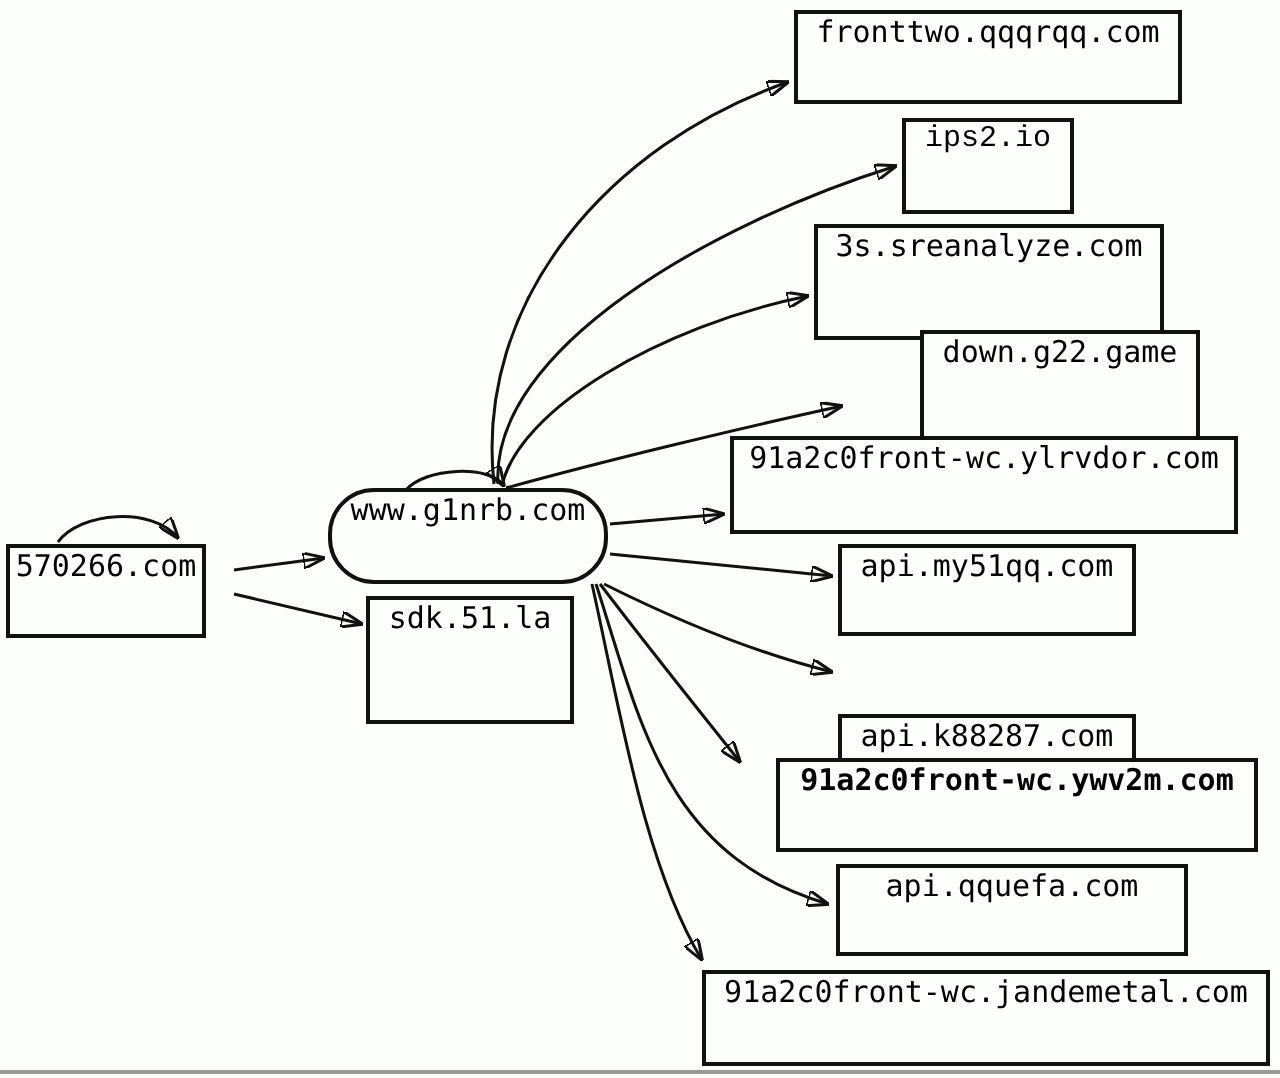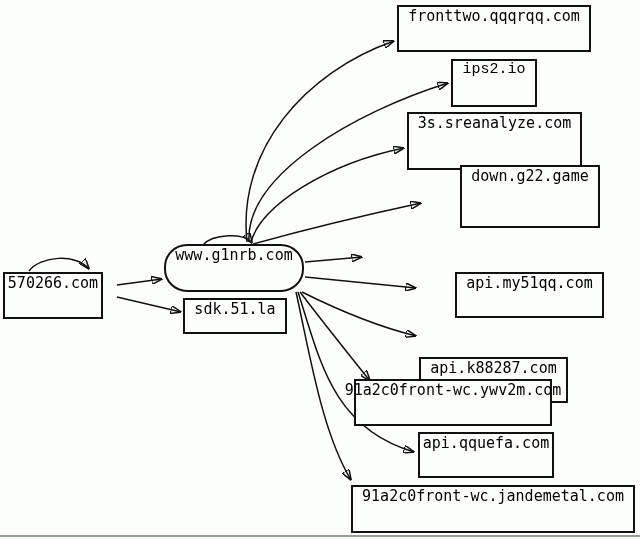--- a/index.html
+++ b/index.html
@@ -70,54 +70,57 @@
   </svg>
 
   <div class="node" style="left:3px; top:272px; width:100px; height:47px;">
     <span>570266.com</span>
   </div>
 
   <div class="node" style="left:164px; top:244px; width:140px; height:48px;border-radius:23px;">
     <span>www.g1nrb.com</span>
   </div>
 
-  <div class="node" style="left:183px; top:298px; width:104px; height:36px;">
+  <div class="node" style="left:183px; top:298px; width:104px; height:64px;">
     <span>sdk.51.la</span>
   </div>
 
   <div class="node" style="left:397px; top:5px; width:194px; height:47px;">
     <span>fronttwo.qqqrqq.com</span>
   </div>
 
   <div class="node" style="left:451px; top:59px; width:86px; height:48px;font-family:Liberation Mono, monospace;">
     <span>ips2.io</span>
   </div>
 
   <div class="node" style="left:407px; top:112px; width:175px; height:58px;">
     <span>3s.sreanalyze.com</span>
   </div>
 
   <div class="node" style="left:416px; top:165px; width:140px; height:63px;margin-left:44px;">
     <span>down.g22.game</span>
   </div>
 
+  <div class="node" style="left:365px; top:218px; width:254px; height:49px;">
+    <span>91a2c0front-wc.ylrvdor.com</span>
+  </div>
 
-  <div class="node" style="left:419px; top:272px; width:149px; height:46px;margin-left:36px;">
+  <div class="node" style="left:419px; top:272px; width:149px; height:46px;">
     <span>api.my51qq.com</span>
   </div>
 
   <div class="node" style="left:419px; top:326px; width:149px; height:46px;margin-top:31px;">
     <span>api.k88287.com</span>
   </div>
 
-  <div class="node" style="left:354px; top:379px; width:198px; height:47px;">
+  <div class="node" style="left:388px; top:379px; width:241px; height:47px;font-weight:bold;">
     <span>91a2c0front-wc.ywv2m.com</span>
   </div>
 
-  <div class="node" style="left:418px; top:432px; width:136px; height:46px;">
+  <div class="node" style="left:418px; top:432px; width:176px; height:46px;">
     <span>api.qquefa.com</span>
   </div>
 
   <div class="node" style="left:351px; top:485px; width:284px; height:48px;">
     <span>91a2c0front-wc.jandemetal.com</span>
   </div>
 
   <div class="bottom-divider"></div>
 
 </div>

